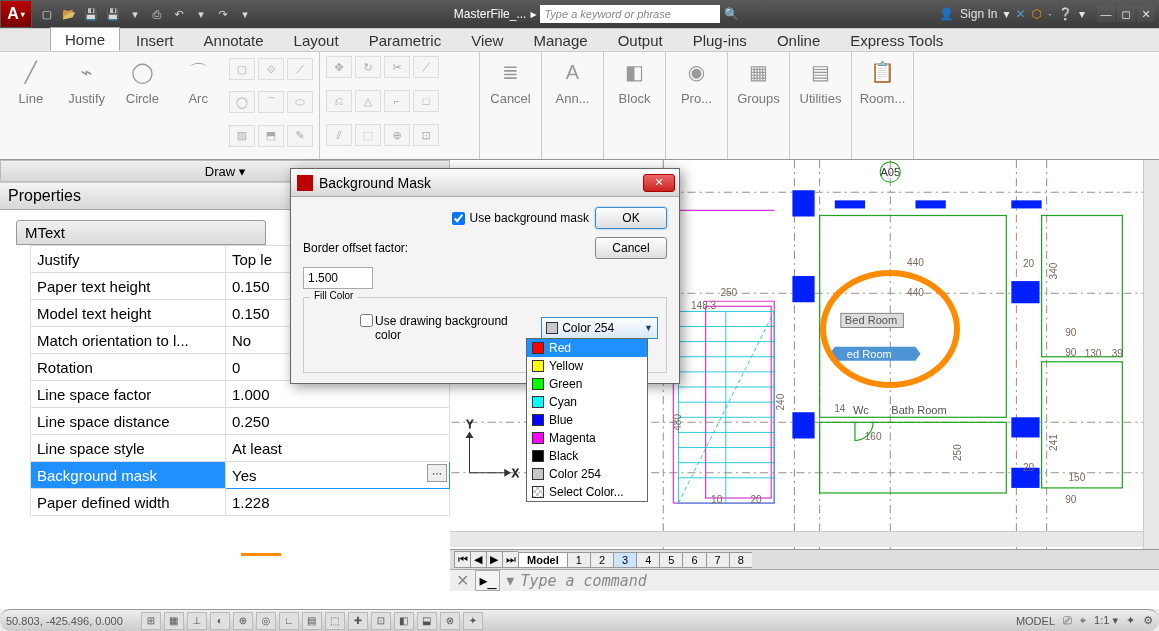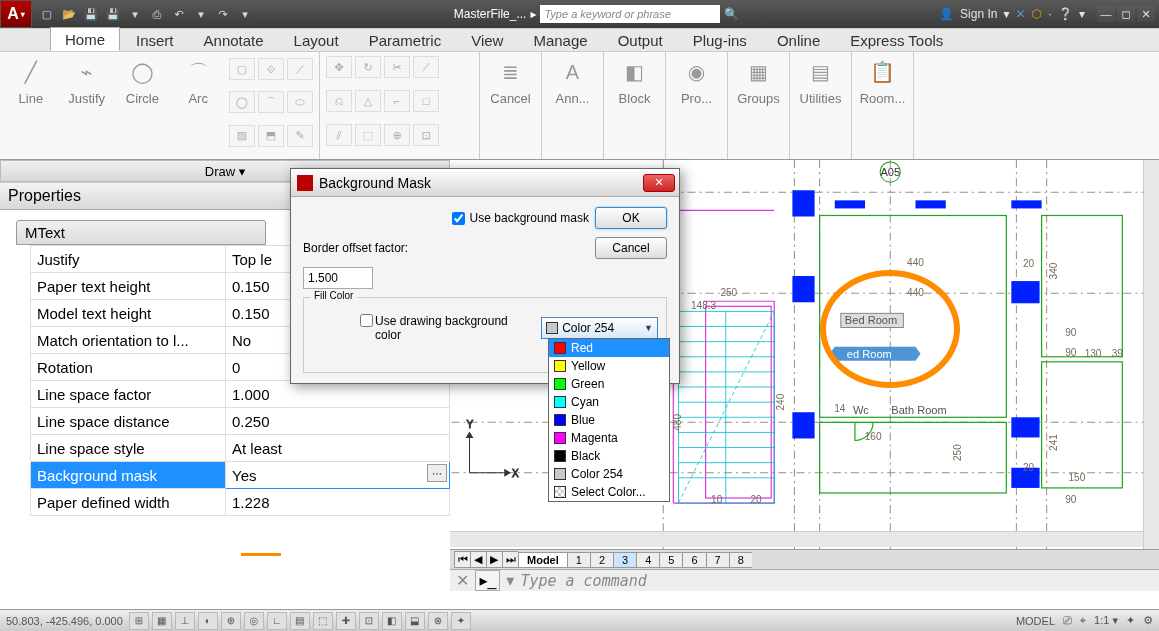--- a/index.html
+++ b/index.html
@@ -54,41 +54,41 @@
 .layout-tabs { position:absolute; bottom:40px; left:0; right:0; height:20px; background:#ddd; border-top:1px solid #999; display:flex; align-items:center; font-size:11px; padding-left:4px; gap:0; }
 .layout-tabs span { border:1px solid #999; padding:1px 8px; background:#eee; border-right:none; }
 .layout-tabs span.active { background:#fff; font-weight:bold; }
 .layout-tabs .nav { width:16px; padding:1px 3px; }
 .cmd-row { position:absolute; bottom:18px; left:0; right:0; height:22px; background:#eee; border-top:1px solid #aaa; display:flex; align-items:center; padding-left:6px; gap:6px; }
 .cmd-input { flex:1; font-style:italic; font-family:Consolas,monospace; color:#888; font-size:15px; }
 .scrollbar-v { position:absolute; right:0; top:0; width:16px; bottom:60px; background:#e8e8e8; border-left:1px solid #ccc; }
 .scrollbar-h { position:absolute; bottom:62px; left:0; right:16px; height:16px; background:#e8e8e8; border-top:1px solid #ccc; }
 
 
-.statusbar { position:absolute; bottom:0; left:0; right:0; height:22px; background:linear-gradient(#eee,#ccc); border-top:1px solid #999; display:flex; align-items:center; font-size:11px; padding:0 6px; gap:6px; color:#555; }
+.statusbar { position:absolute; bottom:0; left:0; right:0; height:22px; background:linear-gradient(#eee,#ccc); border-top:1px solid #999; display:flex; align-items:center; font-size:11px; padding:0 6px; gap:18px; color:#555;border-radius:10px; }
 .stat-icons { display:flex; gap:3px; }
 .stat-icons span { width:20px; height:18px; border:1px solid #bbb; background:#e0e0e0; display:flex; align-items:center; justify-content:center; font-size:10px; }
 .stat-right { margin-left:auto; display:flex; gap:8px; align-items:center; }
 
 
 .dialog { position:absolute; left:290px; top:168px; width:390px; background:#f4f4f4; border:1px solid #666; box-shadow:3px 3px 12px rgba(0,0,0,0.4); z-index:100; }
 .dlg-title { height:28px; background:linear-gradient(#fefefe,#d8d8d8); border-bottom:1px solid #aaa; display:flex; align-items:center; padding-left:6px; font-size:14px; gap:6px; }
 .dlg-title .ico { width:16px; height:16px; background:#b00; }
 .dlg-close { margin-left:auto; width:32px; height:18px; background:linear-gradient(#e66,#c22); border:1px solid #a00; border-radius:3px; color:#fff; display:flex; align-items:center; justify-content:center; font-size:11px; margin-right:4px; }
 .dlg-body { padding:10px 12px; font-size:12px; }
 .dlg-row { display:flex; align-items:center; margin-bottom:8px; gap:6px; }
 .dlg-btn { width:72px; height:22px; border:1px solid #888; background:linear-gradient(#fefefe,#dedede); font-size:12px; border-radius:3px; display:flex; align-items:center; justify-content:center; cursor:pointer; }
 .dlg-btn.ok { border:1px solid #3a8ad0; box-shadow:0 0 2px #5ad; }
 .dlg-input { width:70px; height:22px; border:1px solid #aaa; padding:0 4px; font-size:12px; }
 .color-combo { width:118px; height:22px; border:1px solid #888; background:linear-gradient(#fefefe,#d8e8f8); display:flex; align-items:center; padding:0 4px; font-size:12px; gap:4px; border-color:#3a8ad0; }
 .color-combo .sw { width:12px; height:12px; border:1px solid #333; }
 .color-combo .arr { margin-left:auto; font-size:9px; color:#246; }
 
 
-.dropdown { position:absolute; left:548px; top:338px; width:122px; background:#fff; border:1px solid #666; z-index:200; font-size:12px; }
+.dropdown { position:absolute; left:526px; top:338px; width:122px; background:#fff; border:1px solid #666; z-index:200; font-size:12px; }
 .dropdown .item { display:flex; align-items:center; gap:5px; padding:2px 5px; height:18px; cursor:pointer; }
 .dropdown .item.sel { background:#1e90ff; color:#fff; }
 .dropdown .sw { width:12px; height:12px; border:1px solid #333; flex:none; }
 .dropdown .sw.trans { background:
   linear-gradient(45deg,#ccc 25%,transparent 25%,transparent 75%,#ccc 75%),
   linear-gradient(45deg,#ccc 25%,#fff 25%,#fff 75%,#ccc 75%);
   background-size:6px 6px; background-position:0 0,3px 3px;}
 
 
 .ann-circle { position:absolute; border:6px solid #ff8c00; border-radius:50%; pointer-events:none; z-index:5;}

